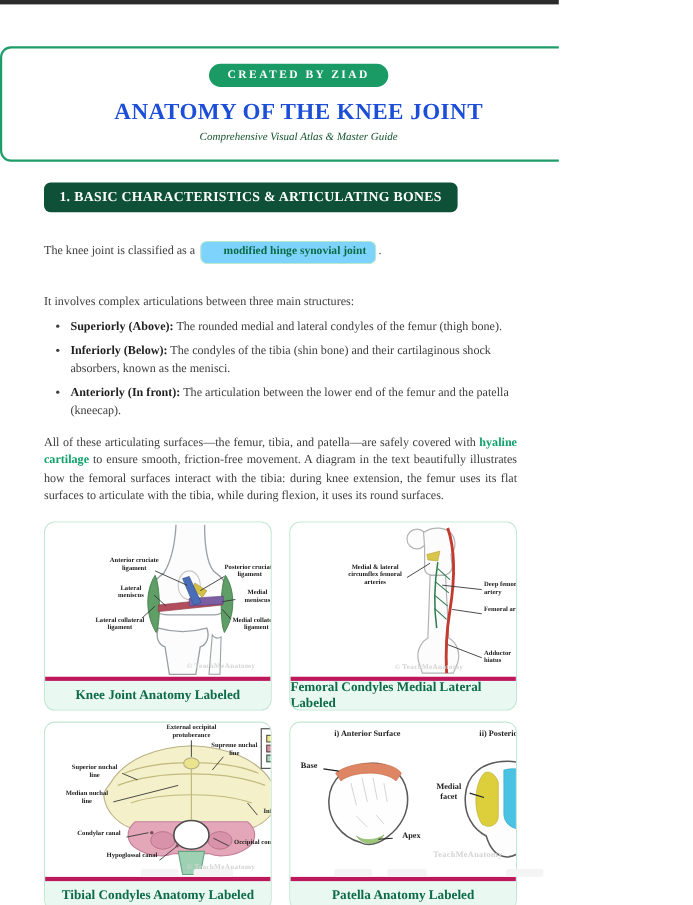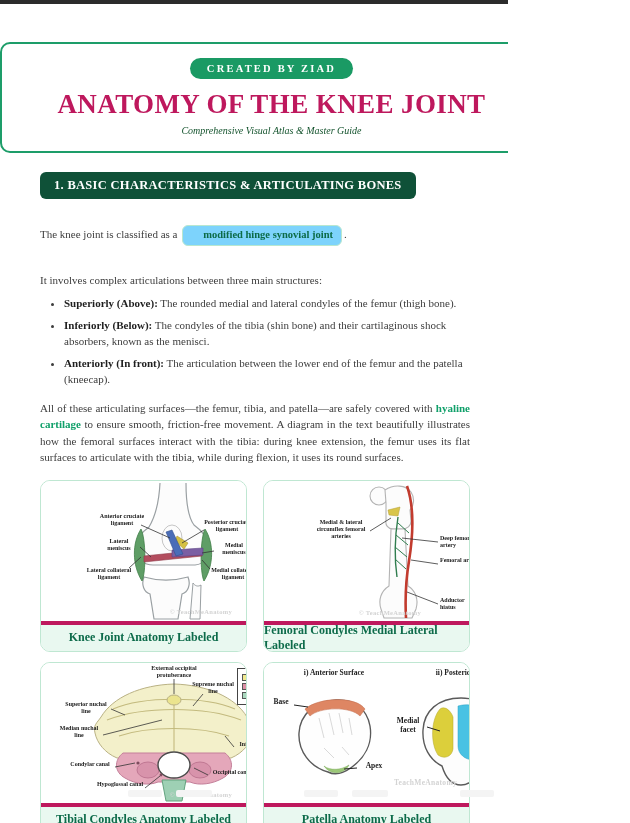--- a/index.html
+++ b/index.html
@@ -5,21 +5,21 @@
   * { margin:0; padding:0; box-sizing:border-box; }
   body { background:#fff; font-family:"Liberation Sans", sans-serif; }
   .page { position:relative; width:508px; height:823px; background:#fff; overflow:hidden;font-family:Liberation Serif, serif; }
   .top-bar { position:absolute; top:0; left:0; width:630px; height:4px; background:#2b2b2b; }
 
   
   .hero { margin:42px auto 0 auto; width:543px; border:2px solid #1d9d69; border-radius:10px;
           text-align:center; padding:14px 10px 15px 10px; background:#fff; }
   .badge { display:inline-block; background:#1a9a64; color:#fff; font-size:10.5px; font-weight:700;
            letter-spacing:2.2px; padding:5px 17px; border-radius:14px; }
-  .hero h1 { margin:10px 0 5px 0; font-size:27px; font-weight:800; color:#be185d; letter-spacing:.4px; }
+  .hero h1 { margin:10px 0 5px 0; font-size:21px; font-weight:800; color:#1d4ed8; letter-spacing:.4px; }
   .subtitle { font-size:10px; font-style:italic; color:#14532d; font-weight:500; }
 
   .content { margin:0 38px 0 40px; }
   .section-heading { display:inline-block; margin-top:19px; background:#0f5138; color:#fff;
                      font-size:12.5px; font-weight:700; letter-spacing:.3px; padding:6px 14px;
                      border-radius:6px; }
   .para { margin-top:12px; font-size:11px; color:#3d3d3d; line-height:1.5; }
   .justify { text-align:justify; }
   .chip { display:inline-block; background:#7dd3fc; border:1px solid #b9e7cf; color:#0c6b47;
           font-weight:700; font-size:10.5px; padding:1px 8px 2px 20px; border-radius:6px; margin:14px 2px; }

